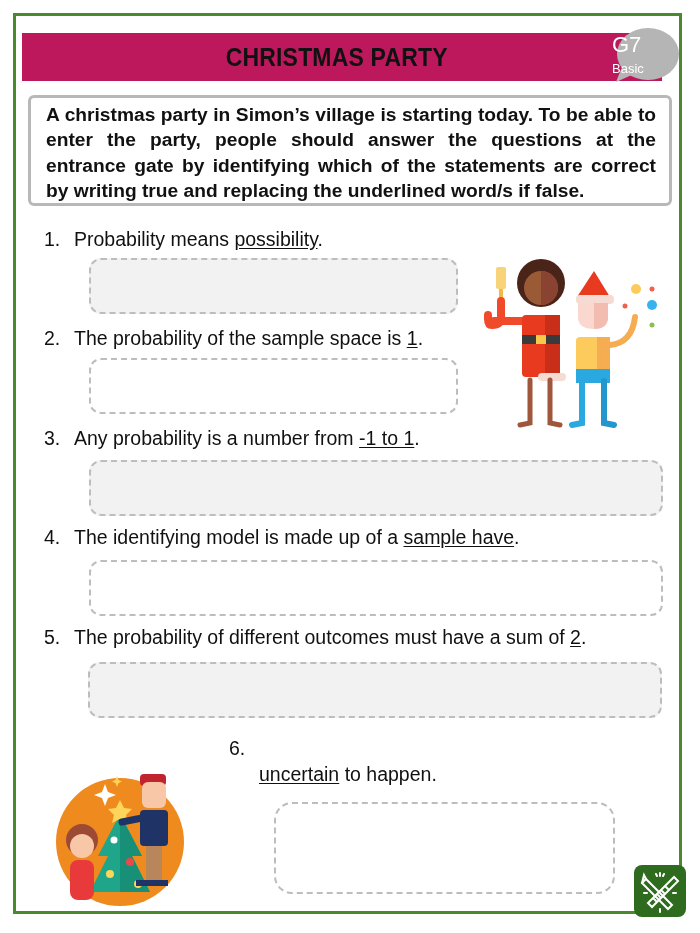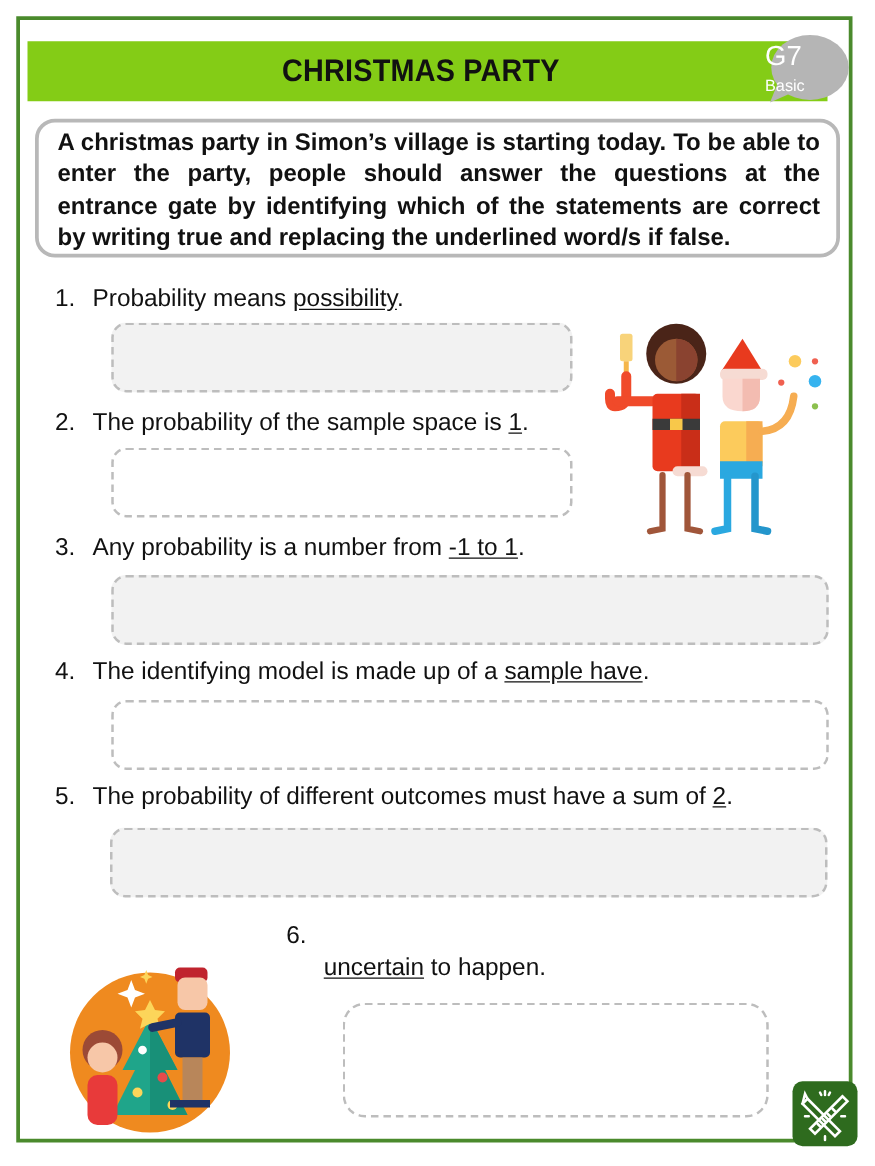--- a/index.html
+++ b/index.html
@@ -1,30 +1,30 @@
 <!DOCTYPE html>
 <html><head>
 <meta charset="utf-8">
 <style>
   html, body { margin: 0; padding: 0; background: #ffffff; }
   body { width: 700px; height: 933px; position: relative; overflow: hidden;
          font-family: "Liberation Sans", sans-serif; color: #111; }
   .frame { position: absolute; left: 13px; top: 13px; width: 669px; height: 901px;
            border: 3px solid #4a8a2c; box-sizing: border-box; }
   .title-bar { position: absolute; left: 22px; top: 33px; width: 640px; height: 48px;
-               background: #84cc16; display: flex; align-items: center; justify-content: center; }
+               background: #be185d; display: flex; align-items: center; justify-content: center; }
   .title-bar span { font-family: "Liberation Sans", sans-serif; font-weight: bold; font-size: 25px;
                     letter-spacing: 0.2px; color: #111; transform: scaleX(0.92); margin-left: -10px; }
   .grade-badge { position: absolute; left: 612px; top: 27px; width: 68px; height: 56px; }
   .grade-badge .g { position: absolute; left: 0; width: 68px; top: 5px; text-align: left;
                     color: #fff; font-size: 22px; }
   .grade-badge .lvl { position: absolute; left: 0; width: 68px; top: 34px; text-align: left;
                       color: #fff; font-size: 13px; }
   .instructions { position: absolute; left: 28px; top: 95px; width: 644px; height: 111px;
-                  border: 3px solid #b8b8b8; border-radius: 16px; box-sizing: border-box;
+                  border: 3px solid #b8b8b8; border-radius: 6px; box-sizing: border-box;
                   padding: 4px 13px 0 15px; }
   .instructions p { margin: 0; font-weight: bold; font-size: 19.2px; line-height: 25.4px;
                     text-align: justify; text-align-last: left; }
   .q { position: absolute; font-size: 19.5px; line-height: 26px; color: #111; }
   .q .num { position: absolute; left: 0; }
   .q .txt { position: absolute; left: 30px; white-space: nowrap; }
   .q u { text-decoration: underline; text-underline-offset: 2px; }
   .box { position: absolute; border: 2px dashed #bdbdbd; border-radius: 12px; box-sizing: border-box; }
   .box.filled { background: #f2f2f2; }
   .ill-party { position: absolute; left: 482px; top: 255px; width: 190px; height: 180px; }

